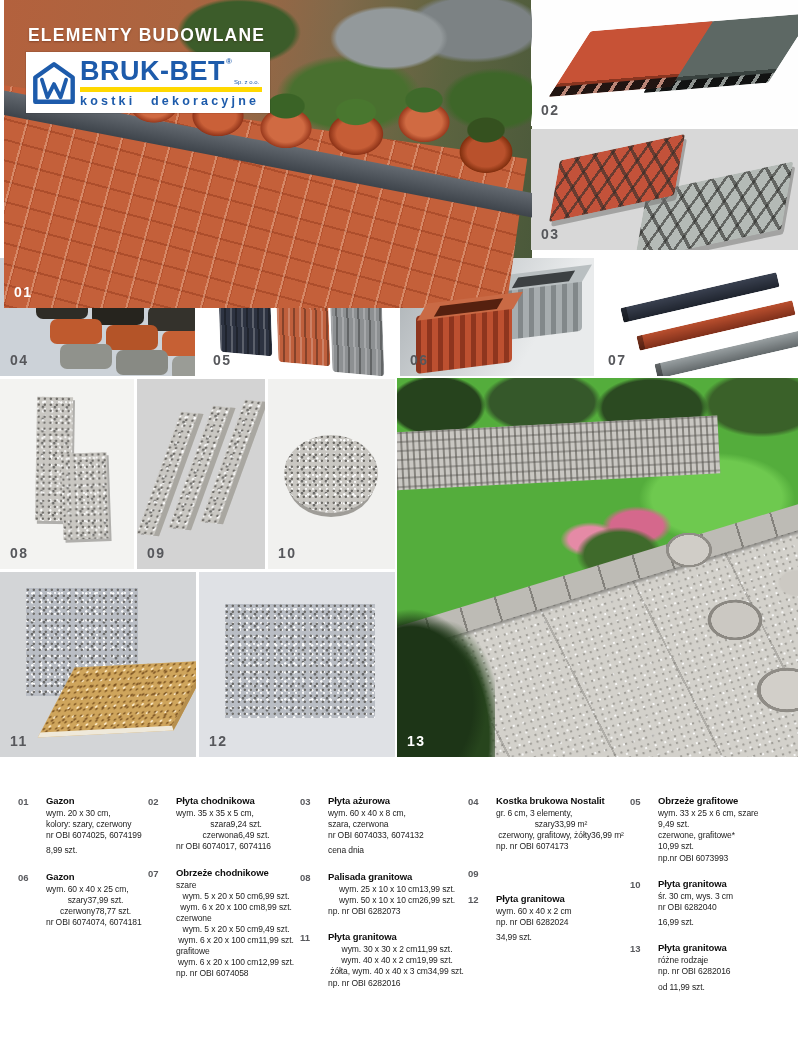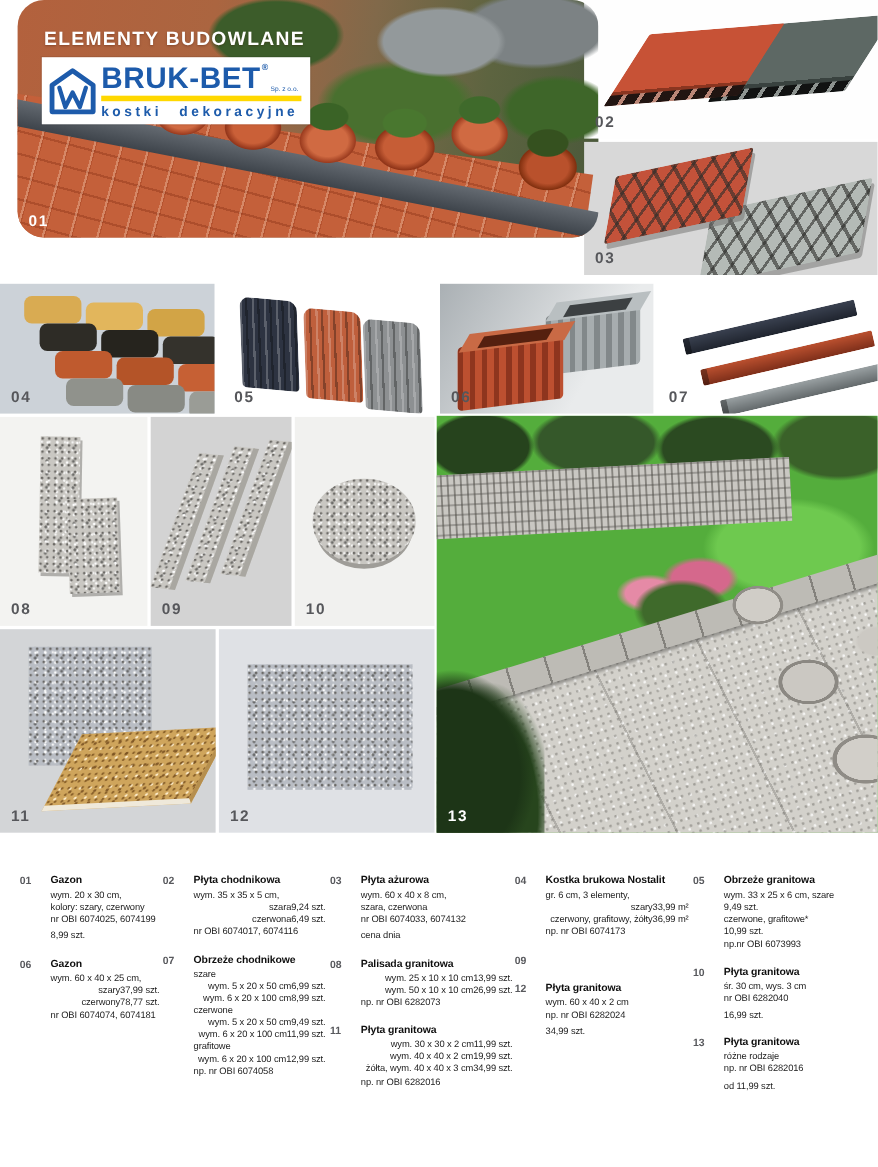--- a/index.html
+++ b/index.html
@@ -22,22 +22,22 @@
         background-size:6px 6px, 9px 9px, 12px 12px, 7px 7px; }
   .gr-blue { background-color:#b9bdc4; }
   .gr-yellow { background-color:#cfa55c;
         background-image:
           radial-gradient(circle at 30% 30%, rgba(120,80,30,.8) .8px, transparent 1.6px),
           radial-gradient(circle at 70% 60%, rgba(255,240,210,.95) .8px, transparent 1.6px),
           radial-gradient(circle at 50% 85%, rgba(100,60,20,.7) .9px, transparent 1.8px);
         background-size:6px 6px, 9px 9px, 11px 11px; }
 
   
-  .photo01 { position:absolute; left:16px; top:0; width:528px; height:216px; overflow:hidden;
-             background:linear-gradient(100deg,#b3613d 0%,#ab6540 32%,#81694a 58%,#5d6440 78%,#49583a 100%);border-radius:24px; }
+  .photo01 { position:absolute; left:4px; top:0; width:528px; height:308px; overflow:hidden;
+             background:linear-gradient(100deg,#b3613d 0%,#ab6540 32%,#81694a 58%,#5d6440 78%,#49583a 100%); }
   .p1-top { position:absolute; left:140px; top:0; width:388px; height:135px; z-index:1;
             background:
               radial-gradient(ellipse 95px 52px at 245px 38px, #93999b 0 55%, transparent 62%),
               radial-gradient(ellipse 120px 60px at 330px 28px, #7c8284 0 50%, transparent 58%),
               radial-gradient(ellipse 100px 55px at 95px 32px, #3c5c2a 0 55%, transparent 62%),
               radial-gradient(ellipse 130px 72px at 205px 95px, #49702f 0 45%, transparent 56%),
               radial-gradient(ellipse 90px 55px at 350px 100px, #3e6629 0 48%, transparent 58%); }
   .p1-pavement { position:absolute; left:-60px; top:118px; width:570px; height:230px; z-index:2;
             transform:rotate(8deg); background-color:#c4603a;
             background-image:
@@ -204,21 +204,21 @@
 
   
   .text-section { position:absolute; left:0; top:795px; width:798px; height:218px; }
   .text-col { position:absolute; top:0; }
   .tc1 { left:18px; width:127px; } .tc2 { left:148px; width:148px; }
   .tc3 { left:300px; width:166px; } .tc4 { left:468px; width:158px; } .tc5 { left:630px; width:156px; }
   .entry { display:flex; margin-bottom:14px; }
   .entry-num { width:28px; flex:0 0 28px; font-weight:bold; font-size:9.5px; color:#58595d; padding-top:1px; }
   .entry-body { flex:1; font-size:8.5px; color:#1c1c1c; line-height:1.3; letter-spacing:-.1px; }
   .entry-title { font-weight:bold; font-size:9.5px; color:#0e0e0e; margin-bottom:1px; }
-  .entry-line.split { display:flex; justify-content:flex-end; }
+  .entry-line.split { display:flex; justify-content:center; }
   .entry-line.gap { margin-top:4px; }
 
   
   .footer { position:absolute; left:0; top:1015px; width:798px; height:46px; }
   .page-num { position:absolute; left:44px; top:9px; font-weight:bold; font-size:15px; color:#1c1c1c; }
   .obi-logo { position:absolute; left:108px; top:2px; font-weight:bold; font-size:25px; letter-spacing:3px;
       color:#f58220; transform:scaleY(1.05);
       text-shadow:-2px 0 #54432e, 2px 0 #54432e, 0 -2px #54432e, 0 2px #54432e,
                   -1px -1px #54432e, 1px 1px #54432e, -1px 1px #54432e, 1px -1px #54432e; }
   .availability { position:absolute; right:40px; top:14px; font-weight:bold; font-size:10.5px;
@@ -483,21 +483,21 @@
             <div class="entry-line">wym. 60 x 40 x 2 cm</div>
             <div class="entry-line">np. nr OBI 6282024</div>
             <div class="entry-line gap">34,99 szt.</div>
           </div>
         </div>
       </div>
     <div class="text-col tc5">
         <div class="entry">
           <div class="entry-num">05</div>
           <div class="entry-body">
-            <div class="entry-title">Obrzeże granitowa</div>
+            <div class="entry-title">Obrzeże grafitowe</div>
             <div class="entry-line">wym. 33 x 25 x 6 cm, szare</div>
             <div class="entry-line">9,49 szt.</div>
             <div class="entry-line">czerwone, grafitowe*</div>
             <div class="entry-line">10,99 szt.</div>
             <div class="entry-line">np.nr OBI 6073993</div>
           </div>
         </div>
         <div class="entry">
           <div class="entry-num">10</div>
           <div class="entry-body">

